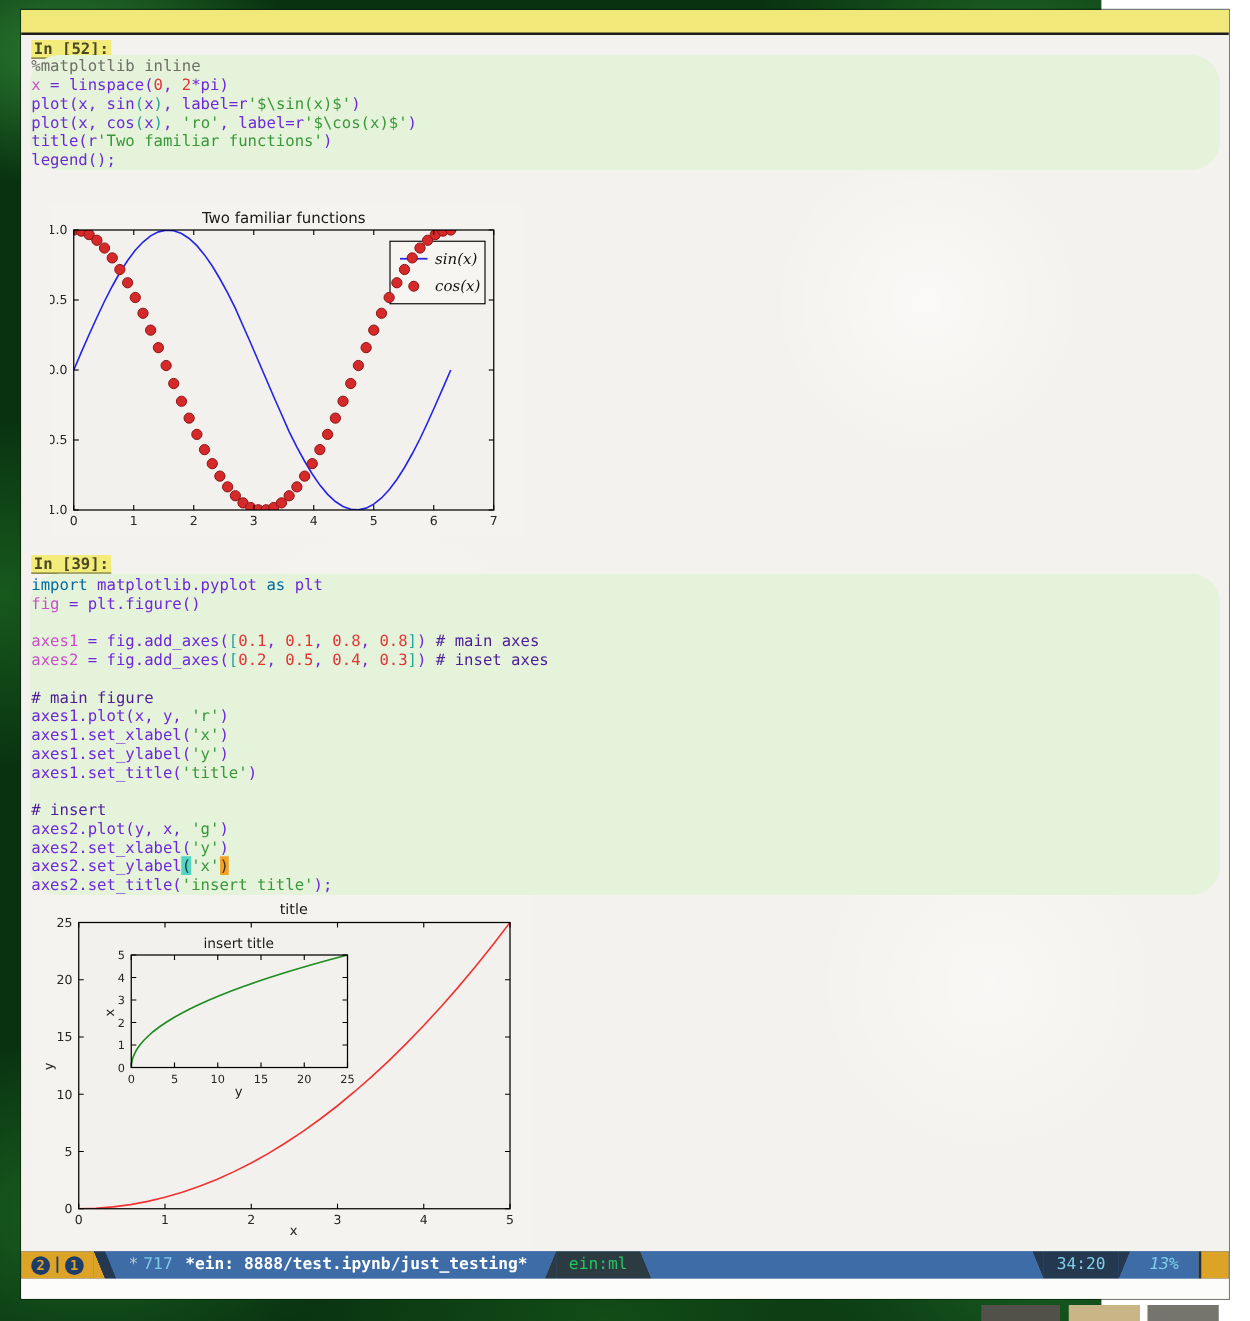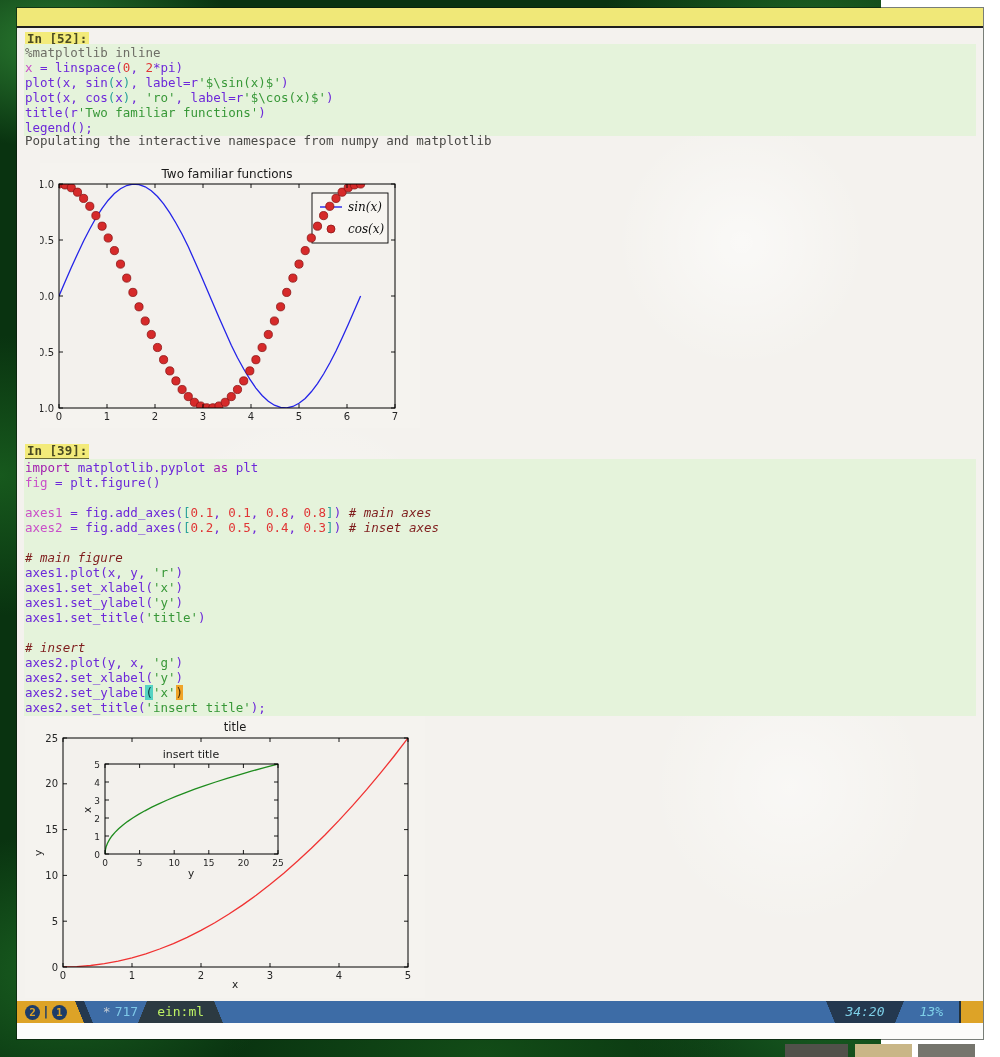--- a/index.html
+++ b/index.html
@@ -22,57 +22,57 @@
   
   .buffer{position:absolute;left:0;right:0;top:20px;bottom:38px;overflow:hidden;
     background:
       radial-gradient(circle 180px at 75% 22%, rgba(255,255,255,.55), rgba(255,255,255,0) 70%),
       radial-gradient(circle 220px at 30% 55%, rgba(255,255,255,.40), rgba(255,255,255,0) 70%),
       radial-gradient(circle 200px at 80% 78%, rgba(255,255,255,.45), rgba(255,255,255,0) 70%),
       #f4f2ee;}
   .cell-label{position:absolute;display:inline-block;background:#f3eb7a;color:#4a4a22;
     font:bold 12.5px/14px "DejaVu Sans Mono",monospace;padding:0 2px;border-bottom:1px solid #6b6b3a;white-space:pre;}
   pre.code{position:absolute;margin:0;background:#e5f3db;width:951px;padding:1px 0 1px 1px;
-    font:12.5px/15px "DejaVu Sans Mono",monospace;color:#3f3f3c;white-space:pre;}
+    font:12.5px/15px "DejaVu Sans Mono",monospace;color:#3f3f3c;white-space:pre;border-radius:23px;}
   .code-line{height:15px;white-space:pre;}
   .tok-d{color:#6d28d9}
-  .tok-k{color:#a21caf}
+  .tok-k{color:#0369a1}
   .tok-v{color:#c94fc9}
   .tok-n{color:#e03535}
   .tok-s{color:#389838}
-  .tok-c{color:#7f1d1d;font-style:italic}
+  .tok-c{color:#4c1d95;}
   .tok-m{color:#6e6e66}
   .tok-t{color:#2aa39a}
   .tok-mt{color:#083b3b;background:#55d3c3}
   .tok-co{color:#4a3208;background:#f0a428}
   .cell-output{position:absolute;font:12.5px/15px "DejaVu Sans Mono",monospace;color:#4a4a46;white-space:pre;}
   svg.chart{position:absolute;display:block;}
   
   .modeline{position:absolute;left:0;right:0;bottom:16px;height:22px;display:flex;align-items:stretch;
     font:13px/22px "DejaVu Sans Mono",monospace;overflow:hidden;background:#3d6ca6;}
   .seg{display:flex;align-items:center;white-space:pre;}
   .seg-gold{background:#dda327;padding:0 8px;gap:2px;}
   .seg-blue{background:#3d6ca6;}
   .seg-dark{background:#2c3a42;}
-  .seg-navy{background:#24384f;font-style:italic;}
+  .seg-navy{background:#24384f;}
   .fill{flex:1 1 auto;}
   .psep{width:9px;flex:0 0 9px;}
   .sep-gold-navy{background:linear-gradient(to top right,#dda327 49%,#24384f 51%);}
   .sep-navy-blue{background:linear-gradient(to top right,#24384f 49%,#3d6ca6 51%);}
   .sep-blue-dark{background:linear-gradient(to bottom right,#3d6ca6 49%,#2c3a42 51%);}
   .sep-dark-blue{background:linear-gradient(to top right,#2c3a42 49%,#3d6ca6 51%);}
   .sep-blue-dark2{background:linear-gradient(to top right,#3d6ca6 49%,#24384f 51%);}
   .sep-navy-blue2{background:linear-gradient(to bottom right,#24384f 49%,#3d6ca6 51%);}
   .winbadge{display:inline-block;width:15px;height:15px;border-radius:50%;background:#1d3c68;
     color:#dda327;font:bold 11px/15px "DejaVu Sans Mono",monospace;text-align:center;}
   .badge-sep{color:#1d3c68;font-weight:bold;}
   .mod-star{color:#c3cbd4;padding:0 4px 0 10px;}
   .linenum{color:#7ec8e8;}
   .bufname{color:#ffffff;font-weight:bold;padding:0 14px 0 10px;}
-  .mode-text{color:#bef264;padding:0 10px;}
+  .mode-text{color:#22c55e;padding:0 10px;}
   .pos-text{color:#7ed0e8;padding:0 10px;}
   .pct-text{color:#7ed0e8;padding:0 16px;font-style:italic;}
   .gold-cap{width:22px;flex:0 0 22px;background:#dda327;border-left:2px solid #22303a;}
   .echo{position:absolute;left:0;right:0;bottom:0;height:16px;background:#fcfcfa;}
   .peek{position:absolute;height:13px;top:1044px;}
 </style>
 </head>
 <body>
 
 <div class="screen">
@@ -84,21 +84,20 @@
   <div class="frame">
 
     <div class="nb-header">
       <span>IP[63]: /1: just_testing\ [+]</span>
     </div>
 
     <div class="buffer">
 
       <div class="cell-label" style="left:8px;top:4px;">In [52]:</div>
       <pre class="code" id="code1" style="left:7px;top:16px;"><div class="code-line"><span class="tok-m">%matplotlib inline</span></div><div class="code-line"><span class="tok-v">x</span><span class="tok-d"> = linspace(</span><span class="tok-n">0</span><span class="tok-d">, </span><span class="tok-n">2</span><span class="tok-d">*pi)</span></div><div class="code-line"><span class="tok-d">plot(x, sin</span><span class="tok-t">(</span><span class="tok-d">x</span><span class="tok-t">)</span><span class="tok-d">, label=r</span><span class="tok-s">'$\sin(x)$'</span><span class="tok-d">)</span></div><div class="code-line"><span class="tok-d">plot(x, cos</span><span class="tok-t">(</span><span class="tok-d">x</span><span class="tok-t">)</span><span class="tok-d">, </span><span class="tok-s">'ro'</span><span class="tok-d">, label=r</span><span class="tok-s">'$\cos(x)$'</span><span class="tok-d">)</span></div><div class="code-line"><span class="tok-d">title(r</span><span class="tok-s">'Two familiar functions'</span><span class="tok-d">)</span></div><div class="code-line"><span class="tok-d">legend();</span></div></pre>
-      <div class="cell-output" style="left:8px;top:105px;">Populating the interactive namespace from numpy and matplotlib</div>
 
       <svg class="chart" id="fig1" width="380" height="265" style="left:23px;top:135px;">
           <rect x="0" y="0" width="380" height="265" fill="#f5f3ef"></rect>
           <rect x="19" y="21" width="336" height="224" fill="#f3f1ed"></rect>
           <defs>
             <clipPath id="clip1">
               <rect x="19" y="21" width="336" height="224"></rect>
             </clipPath>
           </defs>
           <g>
@@ -323,20 +322,21 @@
       <div class="seg seg-gold">
         <span class="winbadge">2</span>
         <span class="badge-sep">|</span>
         <span class="winbadge">1</span>
       </div>
       <div class="psep sep-gold-navy"></div>
       <div class="psep sep-navy-blue"></div>
       <div class="seg seg-blue">
         <span class="mod-star">*</span>
         <span class="linenum">717</span>
+        <span class="bufname">*ein: 8888/test.ipynb/just_testing*</span>
       </div>
       <div class="psep sep-blue-dark"></div>
       <div class="seg seg-dark">
         <span class="mode-text">ein:ml</span>
       </div>
       <div class="psep sep-dark-blue"></div>
       <div class="seg seg-blue fill"></div>
       <div class="psep sep-blue-dark2"></div>
       <div class="seg seg-navy">
         <span class="pos-text">34:20</span>

